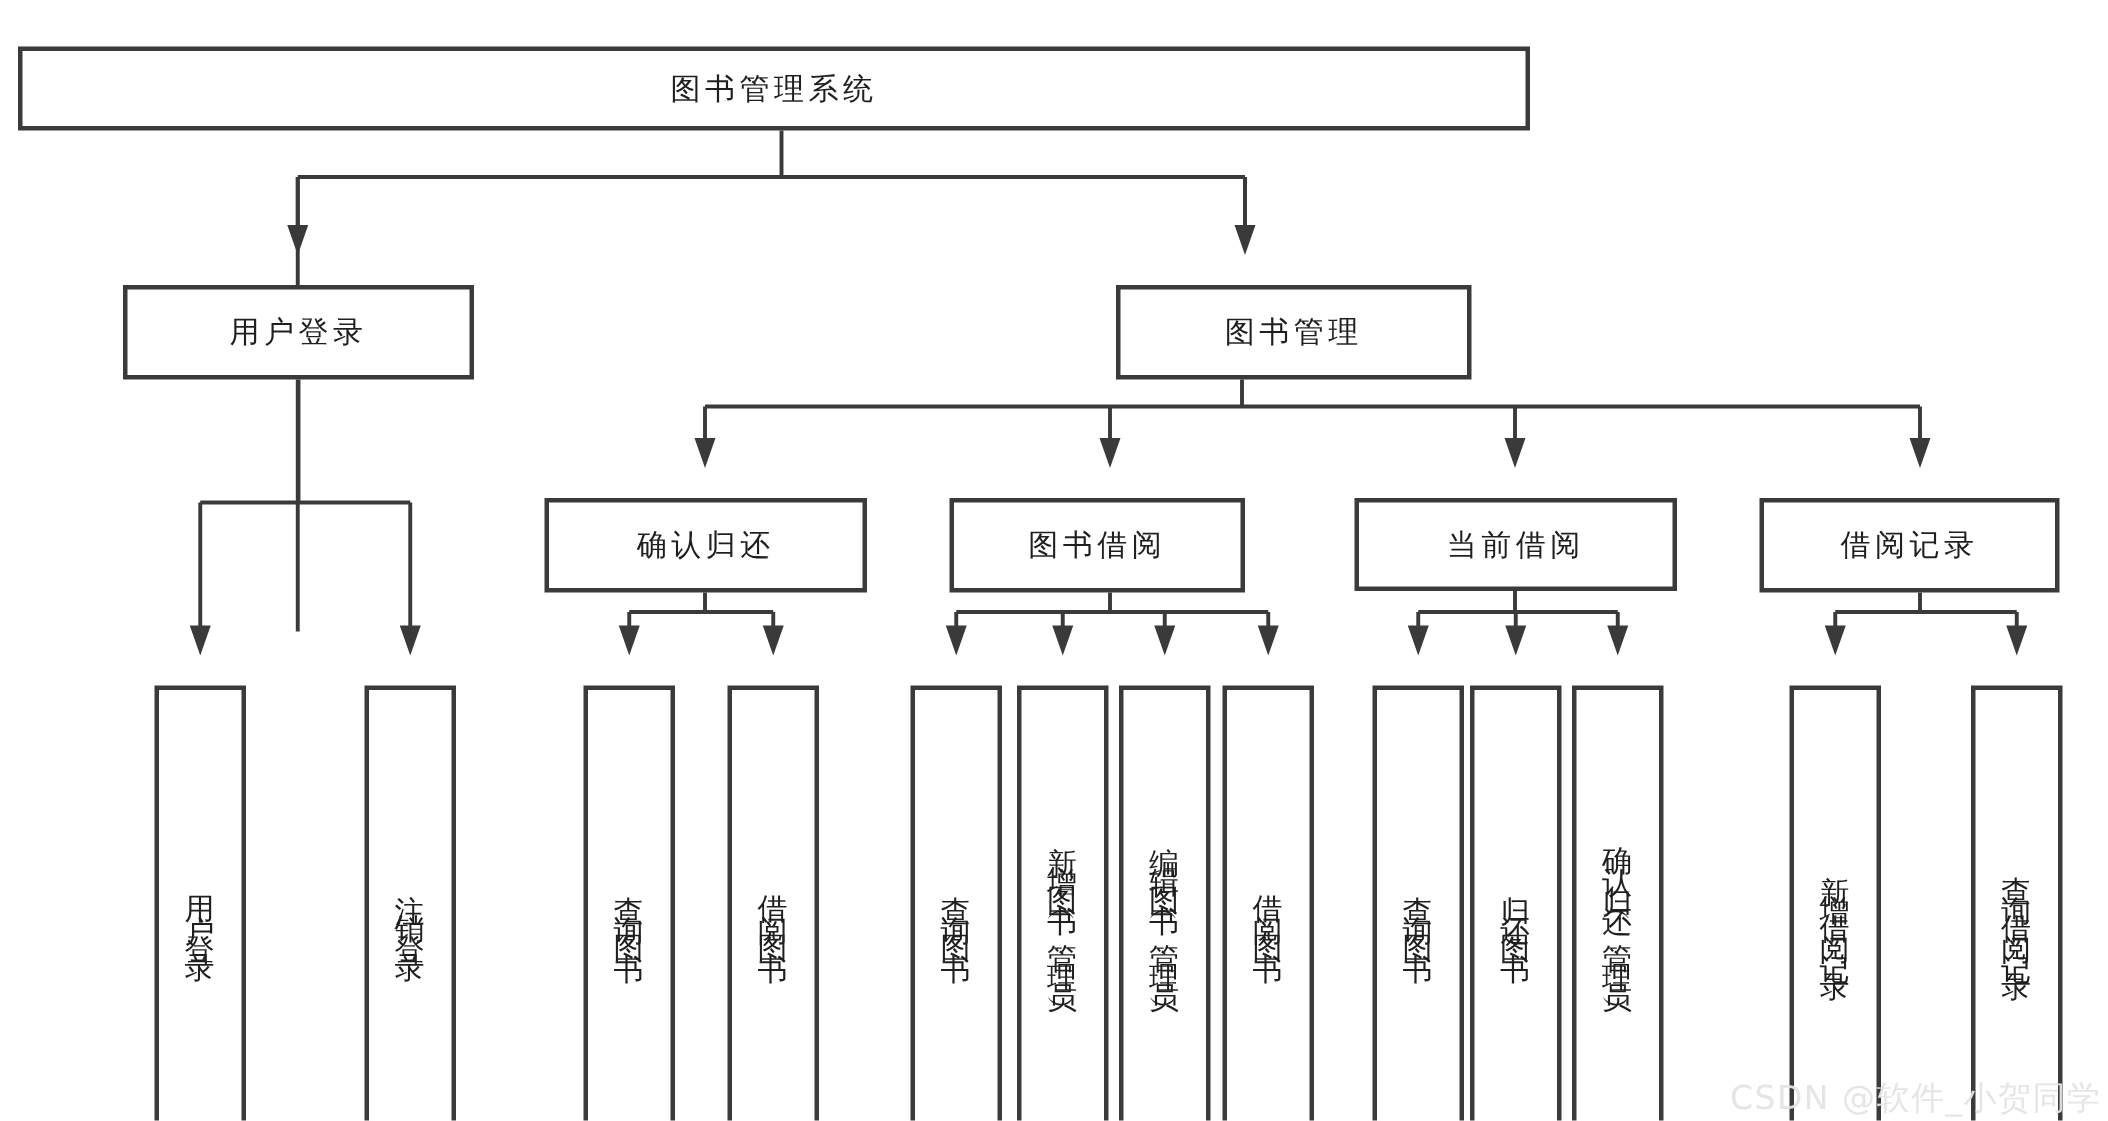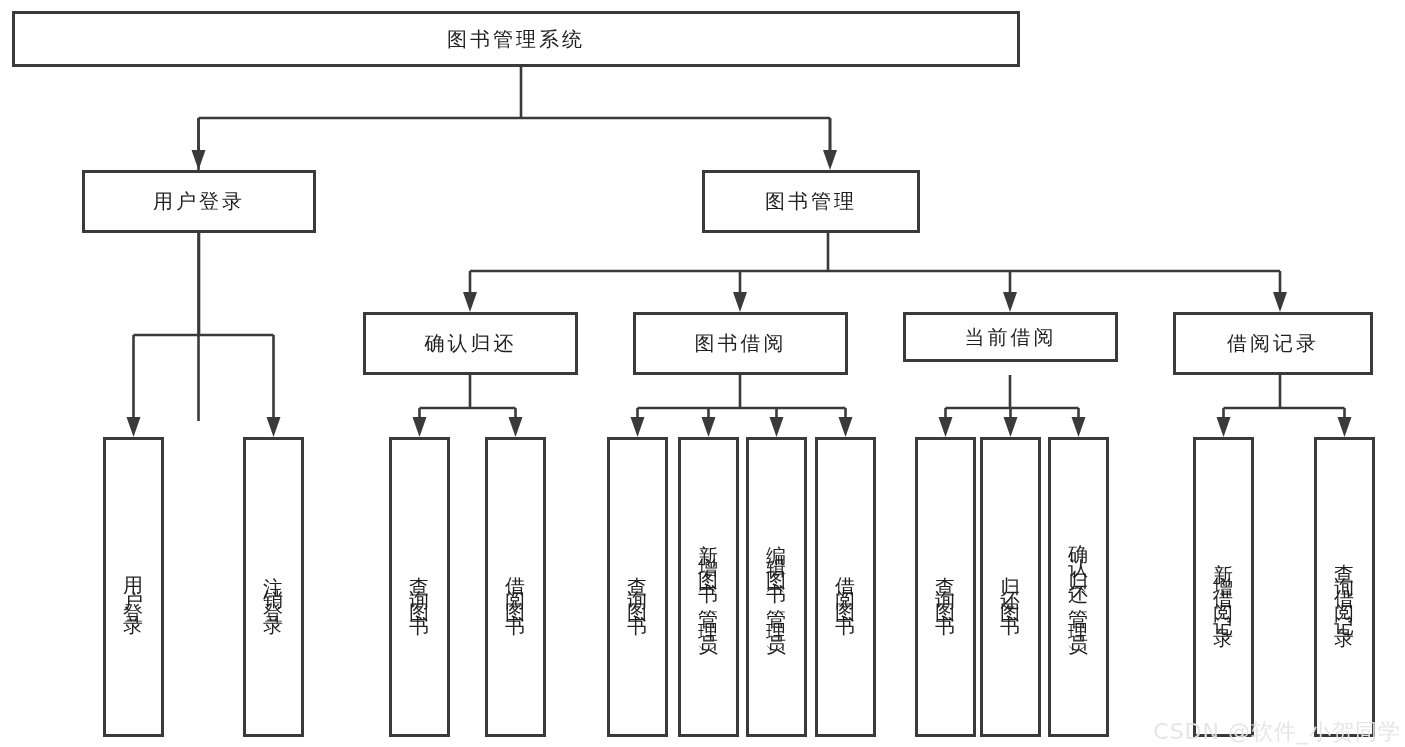--- a/index.html
+++ b/index.html
@@ -14,20 +14,21 @@
     font-family:"DejaVu Sans","Liberation Sans",sans-serif;
   }
   svg.wires{position:absolute;left:0;top:0;z-index:0;}
   svg.wires path{stroke:var(--line);stroke-width:2.6;fill:none;}
   svg.wires polygon{fill:var(--line);stroke:none;}
   .box{
     position:absolute;box-sizing:border-box;z-index:1;
     border:3px solid var(--line);background:var(--bg);
     display:flex;align-items:center;justify-content:center;
     color:var(--text);
+    margin-top:20px;
   }
   .h{font-size:20px;letter-spacing:3px;white-space:nowrap;}
   .v span{
     writing-mode:vertical-rl;text-orientation:mixed;
     font-size:20px;letter-spacing:13px;line-height:1;
   }
   .watermark{
     position:absolute;z-index:2;right:4px;top:717px;
     font-size:22px;letter-spacing:1px;
     color:rgba(228,228,228,0.95);white-space:nowrap;
@@ -90,31 +91,31 @@
   </g>
 </svg>
 
 <div class="box h" style="left:12px;top:11px;width:1008px;height:56px">
   <span>图书管理系统</span>
 </div>
 
 <div class="box h" style="left:82px;top:170px;width:234px;height:63px">
   <span>用户登录</span>
 </div>
-<div class="box h" style="left:702px;top:170px;width:218px;height:63px">
+<div class="box h" style="left:744px;top:170px;width:237px;height:63px">
   <span>图书管理</span>
 </div>
 
 <div class="box h" style="left:363px;top:312px;width:215px;height:63px">
   <span>确认归还</span>
 </div>
-<div class="box h" style="left:633px;top:312px;width:215px;height:63px">
+<div class="box h" style="left:633px;top:312px;width:197px;height:63px">
   <span>图书借阅</span>
 </div>
-<div class="box h" style="left:903px;top:312px;width:215px;height:50px">
+<div class="box h" style="left:903px;top:312px;width:215px;height:62px">
   <span>当前借阅</span>
 </div>
 <div class="box h" style="left:1173px;top:312px;width:200px;height:63px">
   <span>借阅记录</span>
 </div>
 
 <div class="box v" style="left:103px;top:437px;width:61px;height:300px">
   <span>用户登录</span>
 </div>
 <div class="box v" style="left:243px;top:437px;width:61px;height:300px">

